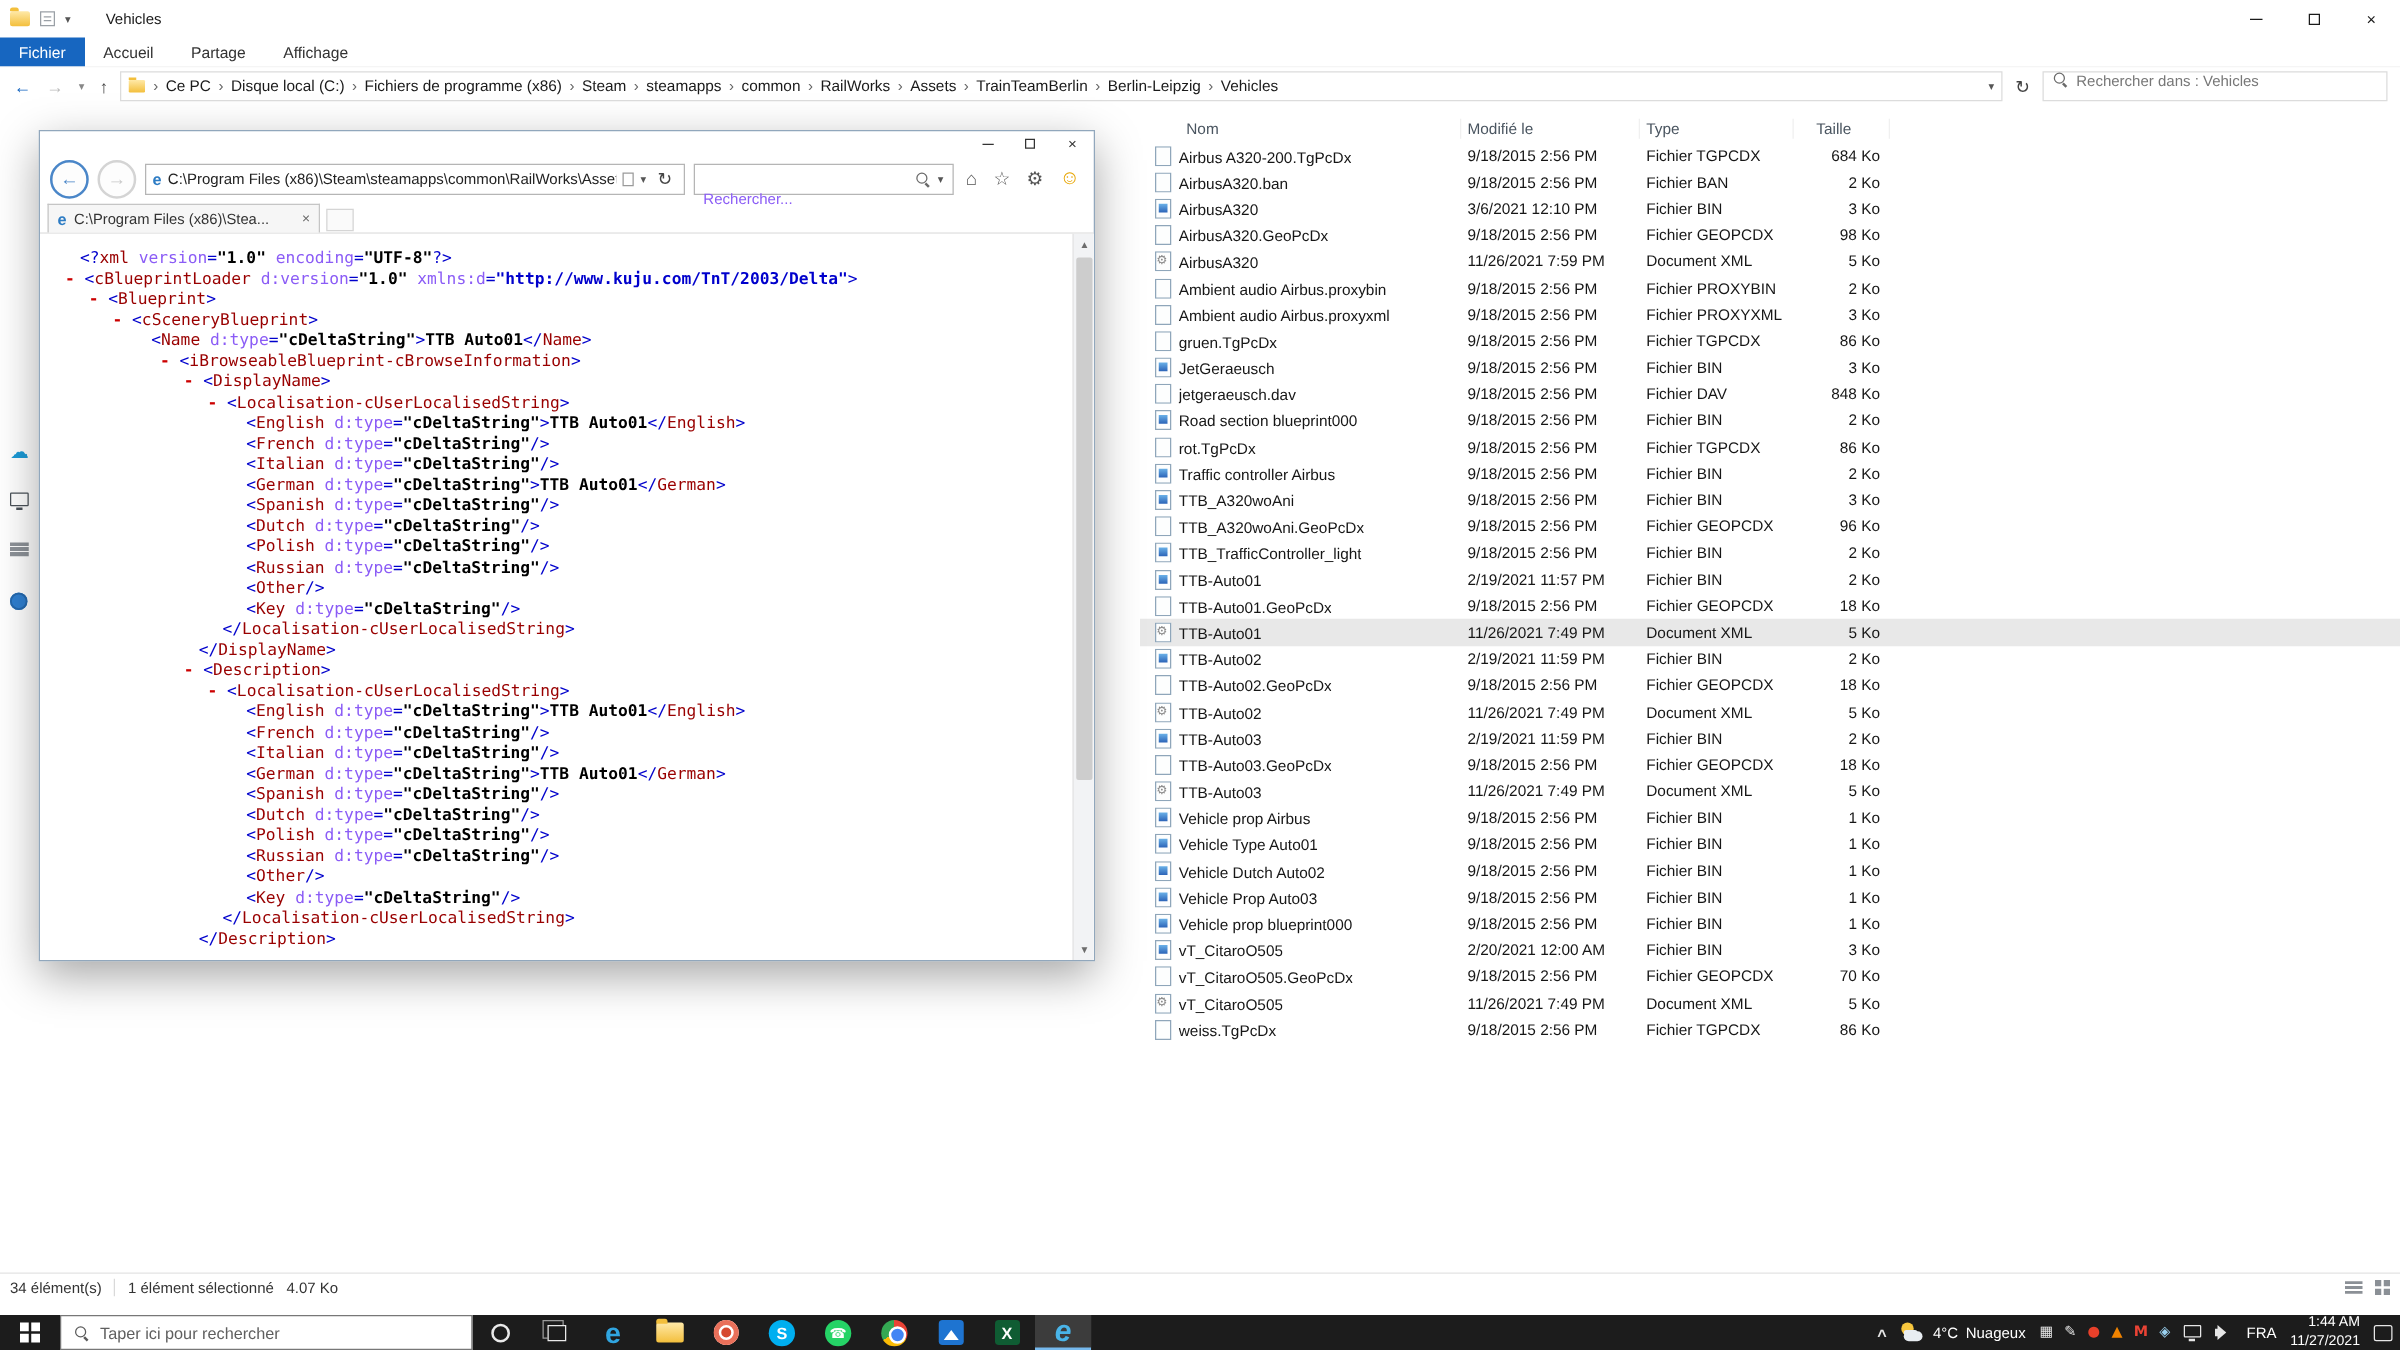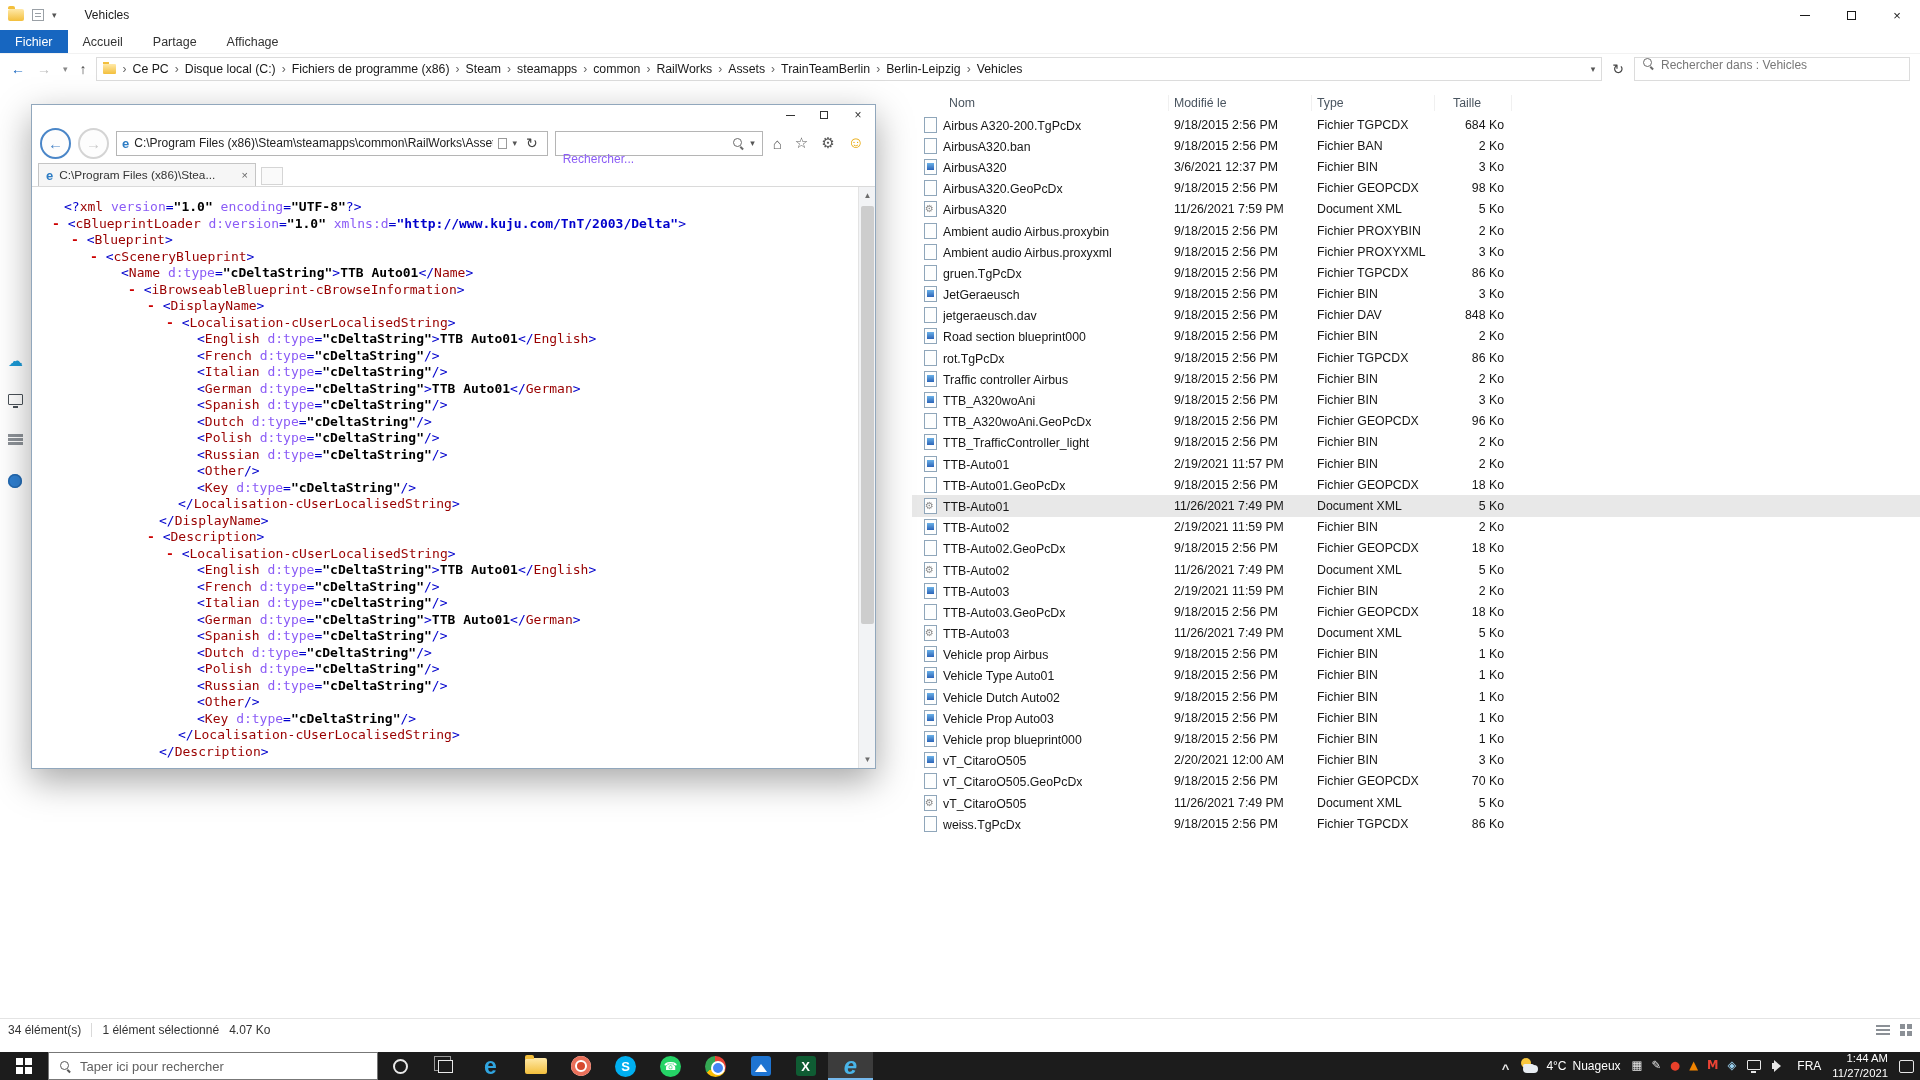--- a/index.html
+++ b/index.html
@@ -273,21 +273,21 @@
               </div>
               <div class="cell cdate">9/18/2015 2:56 PM</div>
               <div class="cell ctype">Fichier BAN</div>
               <div class="cell csize">2 Ko</div>
             </div>
             <div class="frow">
               <div class="cell cname">
                 <span class="ficon bin"></span>
                 <span class="fname">AirbusA320</span>
               </div>
-              <div class="cell cdate">3/6/2021 12:37 PM</div>
+              <div class="cell cdate">3/6/2021 12:10 PM</div>
               <div class="cell ctype">Fichier BIN</div>
               <div class="cell csize">3 Ko</div>
             </div>
             <div class="frow">
               <div class="cell cname">
                 <span class="ficon page"></span>
                 <span class="fname">AirbusA320.GeoPcDx</span>
               </div>
               <div class="cell cdate">9/18/2015 2:56 PM</div>
               <div class="cell ctype">Fichier GEOPCDX</div>

